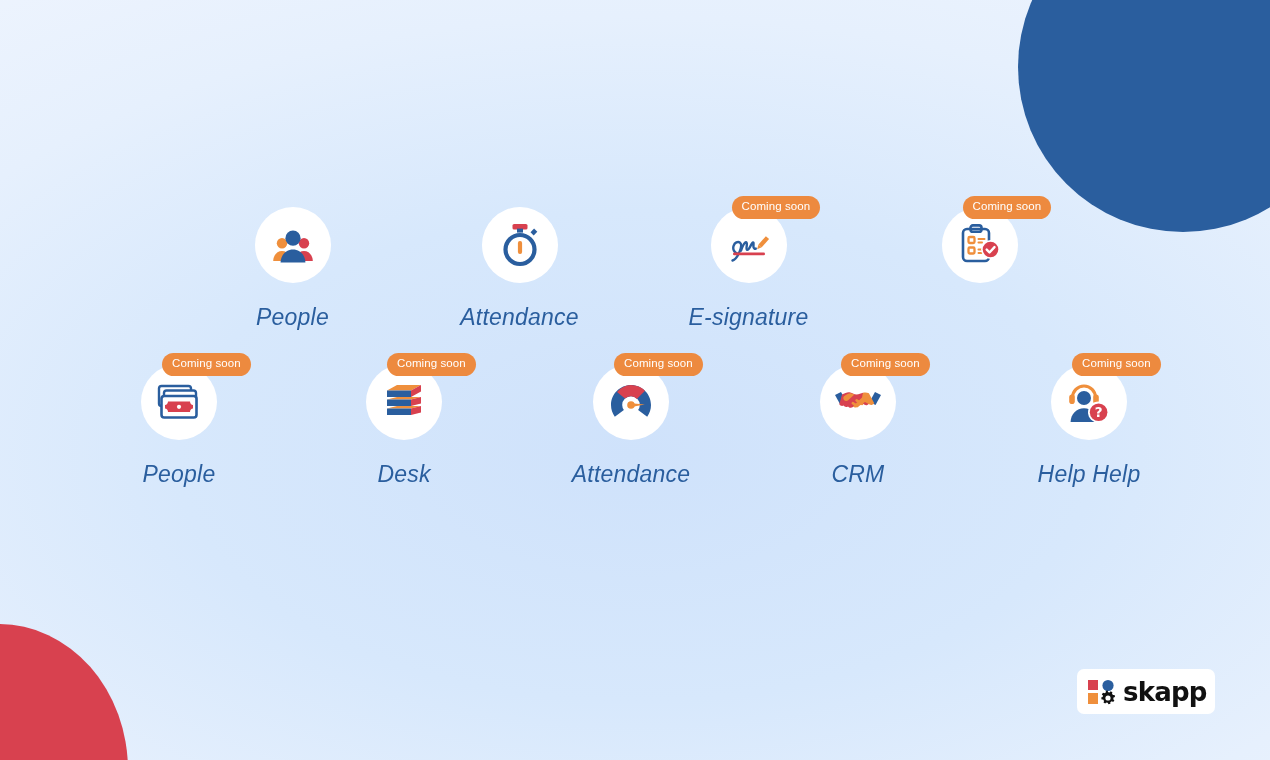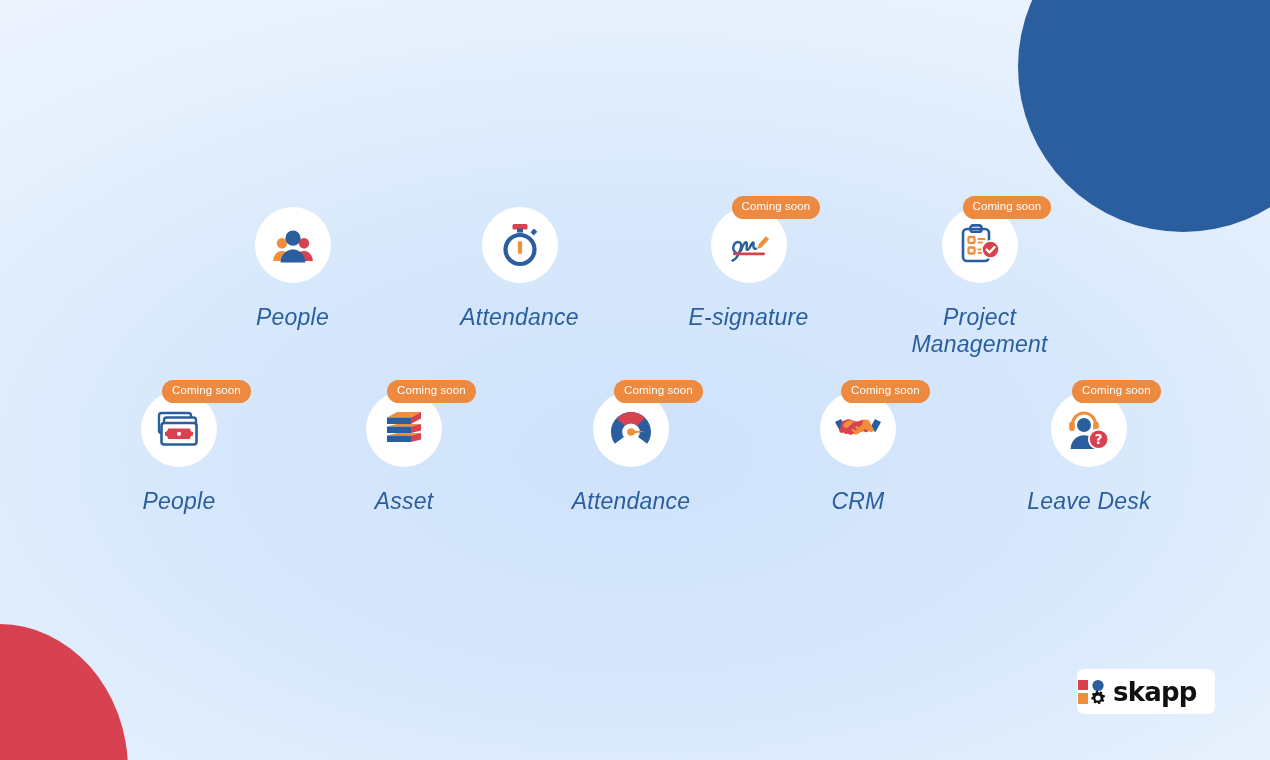--- a/index.html
+++ b/index.html
@@ -116,20 +116,21 @@
     position: absolute;
     left: 1077px;
     top: 669px;
     width: 138px;
     height: 45px;
     background: #ffffff;
     border-radius: 7px;
     display: flex;
     align-items: center;
     gap: 6px;
+    padding-left: 10px;
   }
   .logo-word {
     font-family: "DejaVu Sans", sans-serif;
     font-weight: 700;
     font-size: 26px;
     color: #111111;
     letter-spacing: -0.8px;
     line-height: 1;
   }
 </style>
@@ -203,21 +204,20 @@
             <rect x="19.5" y="15" width="8" height="1.9" rx="0.95" fill="#ef8f3c"></rect>
             <rect x="19.5" y="18.6" width="5.5" height="1.9" rx="0.95" fill="#ef8f3c"></rect>
             <rect x="10.5" y="24.5" width="6" height="6" rx="1.2" fill="none" stroke="#ef8f3c" stroke-width="2.3"></rect>
             <rect x="19.5" y="25.5" width="8" height="1.9" rx="0.95" fill="#ef8f3c"></rect>
             <rect x="19.5" y="29.1" width="5.5" height="1.9" rx="0.95" fill="#ef8f3c"></rect>
             <circle cx="32.5" cy="26.5" r="9.4" fill="#ffffff"></circle>
             <circle cx="32.5" cy="26.5" r="7.8" fill="#d8414f"></circle>
             <path d="M28.7 26.6l2.8 2.9 5-5.4" fill="none" stroke="#ffffff" stroke-width="2.4" stroke-linecap="round" stroke-linejoin="round"></path>
           </svg>
         </div>
-        <div class="label">Project Management</div>
       </div>
 
     </div>
 
     <div class="row row-2">
 
       <div class="module m-finance">
         <div class="badge-slot">
           <span class="badge">Coming soon</span>
         </div>
@@ -243,21 +243,21 @@
             <path d="M4 8.5h24v6.5H4z" fill="#2a5e9e"></path>
             <path d="M28 8.5l10-5.5v6.5l-10 5.5z" fill="#d8414f"></path>
             <path d="M4 17.5l10-2.5h24l-10 2.5z" fill="#ef8f3c"></path>
             <path d="M4 17.5h24V24H4z" fill="#2a5e9e"></path>
             <path d="M28 17.5l10-2.5v6.5l-10 2.5z" fill="#d8414f"></path>
             <path d="M4 26.5l10-2.5h24l-10 2.5z" fill="#ef8f3c"></path>
             <path d="M4 26.5h24V33H4z" fill="#2a5e9e"></path>
             <path d="M28 26.5l10-2.5v6.5l-10 2.5z" fill="#d8414f"></path>
           </svg>
         </div>
-        <div class="label">Asset</div>
+        <div class="label">Desk</div>
       </div>
 
       <div class="module">
         <div class="badge-slot">
           <span class="badge">Coming soon</span>
         </div>
         <div class="avatar">
           <svg width="46" height="40" viewBox="0 0 46 40">
             <path d="M23 3C12 3 3 12 3 23c0 4.4 1.4 8.4 3.8 11.7l9.1-6.6A8.8 8.8 0 0 1 14.2 23 8.8 8.8 0 0 1 23 14.2z" fill="#2a5e9e"></path>
             <path d="M23 3c11 0 20 9 20 20 0 4.4-1.4 8.4-3.8 11.7l-9.1-6.6A8.8 8.8 0 0 0 31.8 23 8.8 8.8 0 0 0 23 14.2z" fill="#2a5e9e"></path>
@@ -296,21 +296,21 @@
             <path d="M5.5 16.5a11.5 11.5 0 0 1 23 0" fill="none" stroke="#ef8f3c" stroke-width="3.2" stroke-linecap="round"></path>
             <rect x="2.2" y="13.6" width="5.6" height="9.4" rx="2.8" fill="#ef8f3c"></rect>
             <rect x="26.2" y="13.6" width="5.6" height="9.4" rx="2.8" fill="#ef8f3c"></rect>
             <circle cx="17" cy="17" r="7" fill="#2a5e9e"></circle>
             <path d="M3.6 41c0-7.6 6-13.7 13.4-13.7S30.4 33.4 30.4 41z" fill="#2a5e9e"></path>
             <circle cx="31.6" cy="31.2" r="10.6" fill="#ffffff"></circle>
             <circle cx="31.6" cy="31.2" r="8.8" fill="#d8414f"></circle>
             <text x="31.6" y="36.3" text-anchor="middle" font-family="DejaVu Sans, sans-serif" font-size="13.5" font-weight="bold" fill="#ffffff">?</text>
           </svg>
         </div>
-        <div class="label">Leave Desk</div>
+        <div class="label">Help Help</div>
       </div>
 
     </div>
   </div>
 
   <div class="logo-card">
     <svg width="30" height="28" viewBox="0 0 30 28">
       <path d="M1 2h10v10H1z" fill="#d8414f"></path>
       <path d="M1 15h10v11H1z" fill="#ef8f3c"></path>
       <circle cx="21" cy="7.5" r="5.6" fill="#2a5e9e"></circle>

